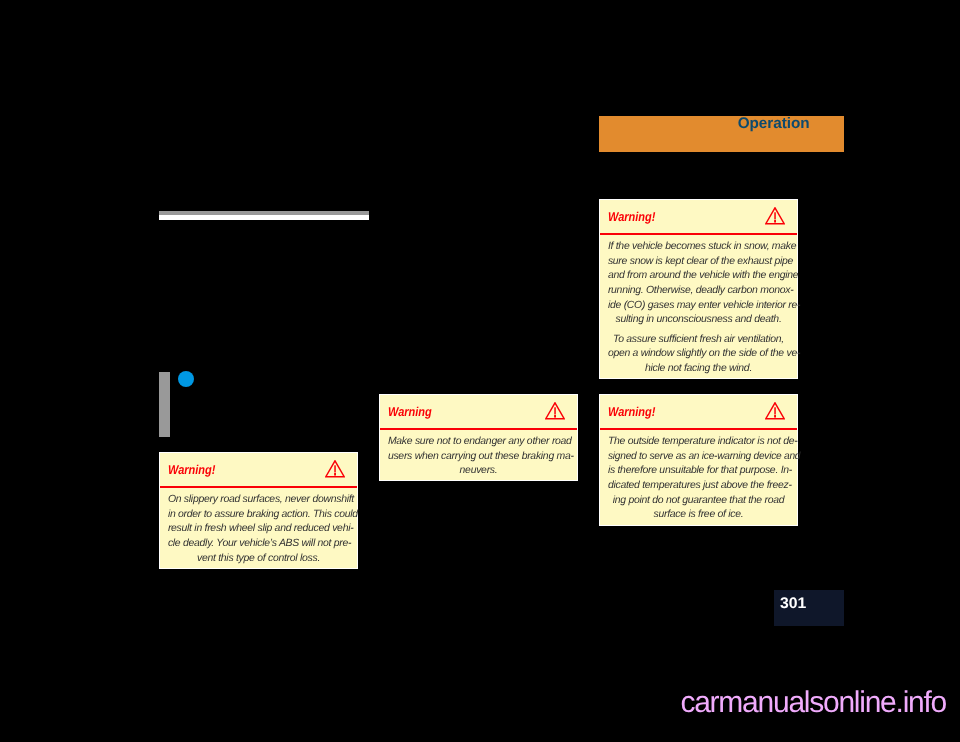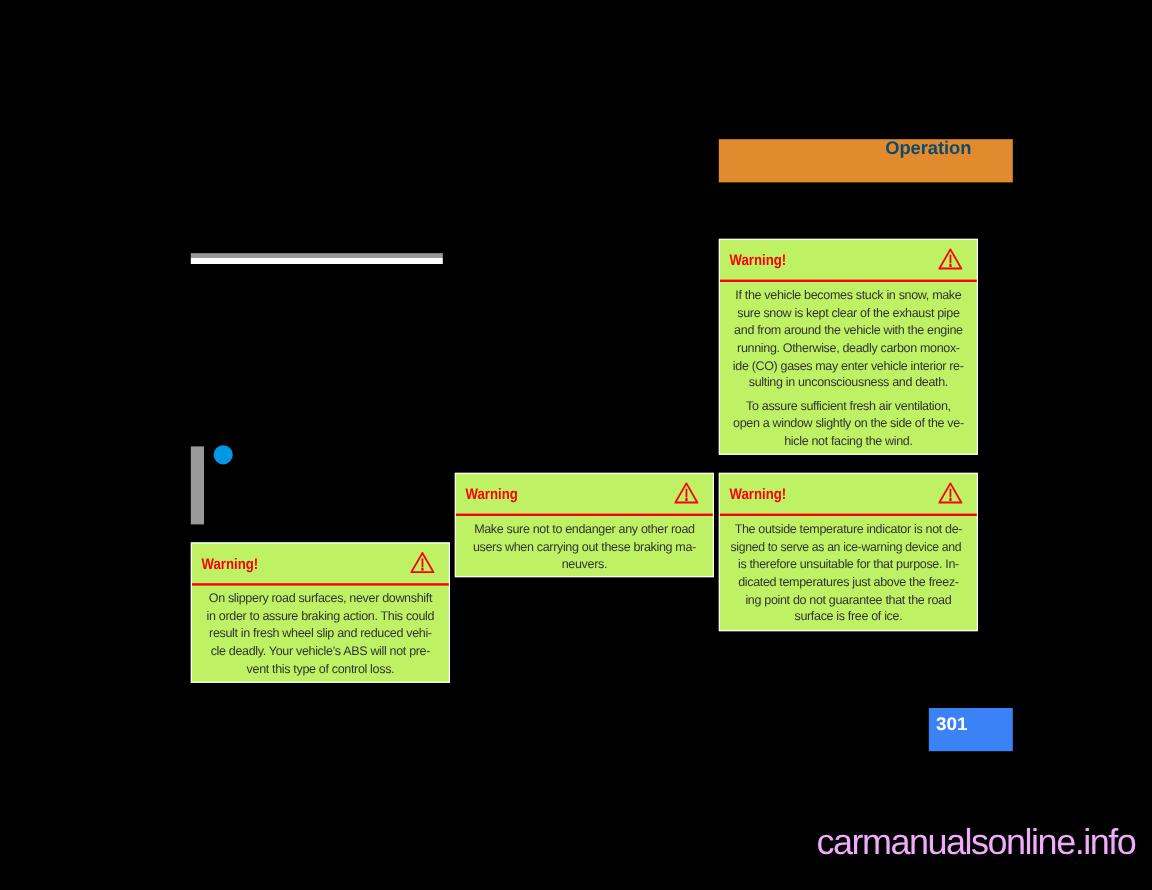--- a/index.html
+++ b/index.html
@@ -18,38 +18,38 @@
     background:#e28b2e; color:#0c4a6e;
     font-weight:bold; font-size:15.3px; letter-spacing:-0.05px;
     display:flex; align-items:flex-end; justify-content:flex-end;
     box-sizing:border-box; padding-right:34.0px; padding-bottom:20px; line-height:1.117;
     filter:opacity(1);
   }
 
   
   .page-tab {
     left:774px; top:590px; width:69.5px; height:36.3px;
-    background:#3b82f6; color:#fff;
+    background:#0f172a; color:#fff;
     font-weight:bold; font-size:15.3px; letter-spacing:0px;
     display:flex; align-items:flex-start;
     box-sizing:border-box; padding-left:6.0px; padding-top:4.7px; line-height:1.117;
     filter:opacity(1);
   }
 
   
   .rule-gray { left:159px; top:210.9px; width:210px; height:4.5px; background:#999999; }
   .rule-white { left:159px; top:215.4px; width:210px; height:4.3px; background:#fff; }
 
   
   .margin-bar { left:158.9px; top:371.7px; width:11.2px; height:65.4px; background:#999999; }
   .bullet-dot { left:178px; top:371px; width:16px; height:16px; border-radius:50%; background:#0098e4; }
 
   
-  .wbox { background:#bef264; box-sizing:border-box; width:216px; border:1.1px solid #ffffff;
-    filter:opacity(1); }
+  .wbox { background:#fef9c3; box-sizing:border-box; width:199px; border:1.1px solid #ffffff;
+    filter:opacity(1);font-style:italic; }
   .whead-row {
     display:flex; align-items:center; justify-content:space-between;
     height:32.5px; padding:2.6px 7.9px 0 7.9px; box-sizing:border-box;
   }
   .wtitle { color:#fa0007; font-weight:bold; font-size:12.8px; letter-spacing:0px; line-height:1;
     display:inline-block; transform:scaleX(0.858); transform-origin:left center; }
   .wicon { width:19.9px; height:17.4px; display:block; margin-right:4.4px; margin-top:-3.2px; }
   .wrule { height:2px; background:#fa0007; }
   .wbody { padding:5.4px 7.9px 1.4px 7.9px; box-sizing:border-box; }
   .wline { display:block; }

